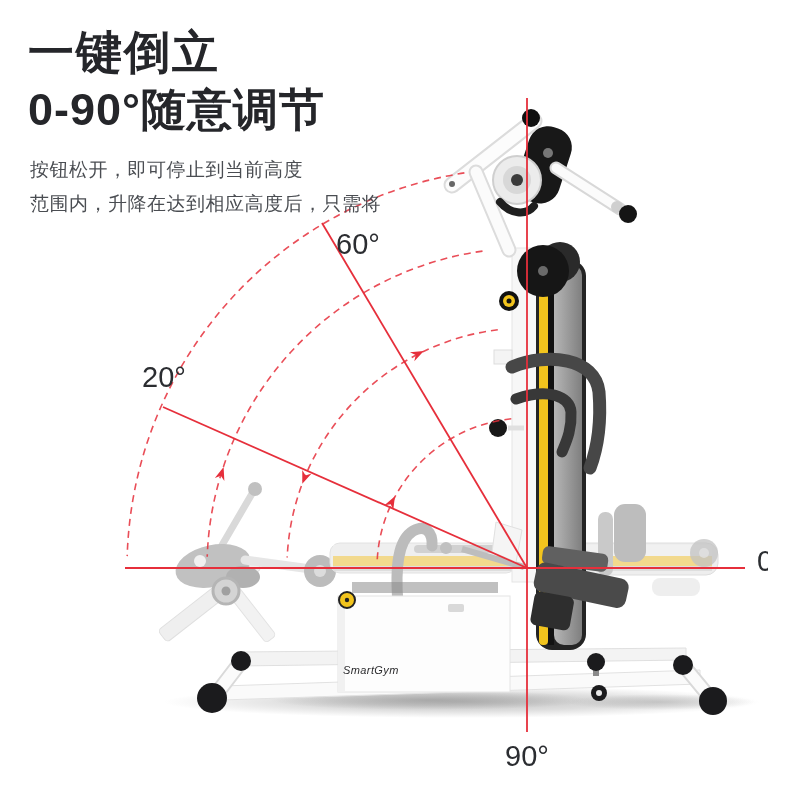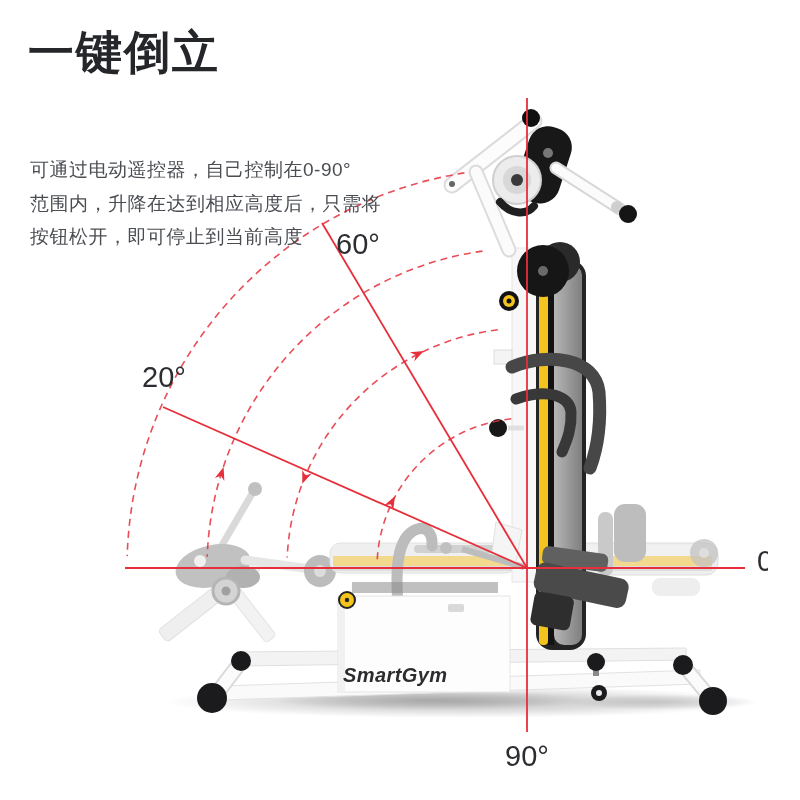--- a/index.html
+++ b/index.html
@@ -22,21 +22,21 @@
   .txt{position:absolute;z-index:2;white-space:nowrap;}
   .title-line{color:var(--title-text);font-weight:700;letter-spacing:2px;}
   #title1{left:28px;top:22px;font-size:46px;}
   #title2{left:28px;top:80px;font-size:45px;letter-spacing:1px;}
   #desc{left:30px;top:153px;font-size:19px;line-height:33.5px;color:var(--body-text);letter-spacing:.5px;}
   .angle-label{font-size:29px;color:var(--label-text);}
   #lbl60{left:336px;top:228px;}
   #lbl30{left:142px;top:361px;}
   #lbl0{left:757px;top:545px;}
   #lbl90{left:505px;top:740px;}
-  #logo{left:343px;top:664px;font-size:20px;font-style:italic;font-weight:700;color:#2c2c2e;letter-spacing:.4px;}
+  #logo{left:343px;top:664px;font-size:11px;font-style:italic;font-weight:400;color:#2c2c2e;letter-spacing:.4px;}
 </style>
 </head>
 <body>
 
 <div id="stage">
 
   <svg id="scene" width="800" height="800" viewBox="0 0 800 800">
     <defs>
       <radialGradient id="shadowGrad" cx="50%" cy="50%" r="50%">
         <stop offset="0%" stop-color="#8d8d8d" stop-opacity="0.55"></stop>
@@ -203,25 +203,25 @@
       <g style="stroke:var(--accent-red)" stroke-width="1.8">
         <line x1="527" y1="98" x2="527" y2="732"></line>
         <line x1="125" y1="568" x2="745" y2="568"></line>
         <line x1="322" y1="223" x2="527" y2="568"></line>
         <line x1="163" y1="407" x2="527" y2="568"></line>
       </g>
     </g>
   </svg>
 
   <div class="txt title-line" id="title1">一键倒立</div>
+  <div class="txt title-line" id="title2">0-90°随意调节</div>
 
   <div class="txt" id="desc">
-    <div>可通过电动遥控器，自己控制在0-90°</div>
+    <div>按钮松开，即可停止到当前高度</div>
     <div>范围内，升降在达到相应高度后，只需将</div>
-    <div>按钮松开，即可停止到当前高度</div>
   </div>
 
   <div class="txt angle-label" id="lbl60">60°</div>
   <div class="txt angle-label" id="lbl30">20°</div>
   <div class="txt angle-label" id="lbl0">0°</div>
   <div class="txt angle-label" id="lbl90">90°</div>
 
   <div class="txt" id="logo">SmartGym</div>
 </div>
 

